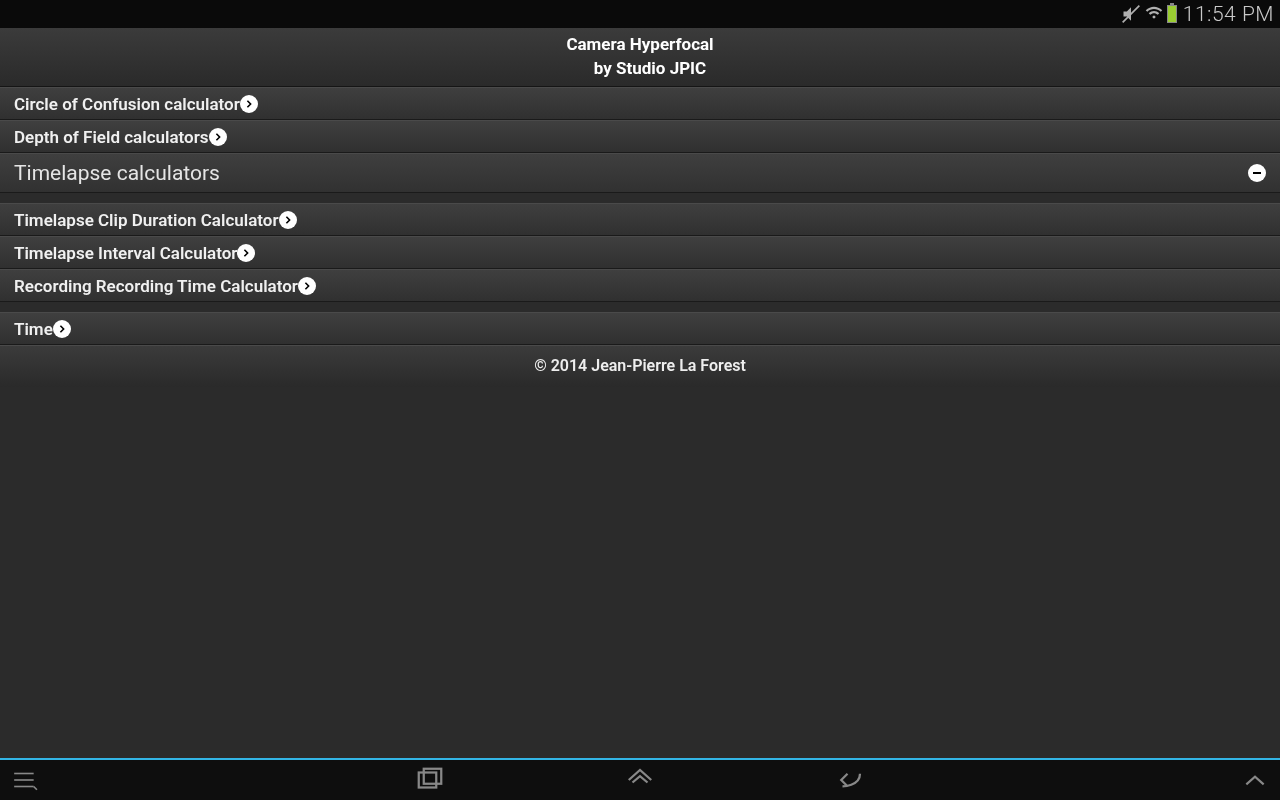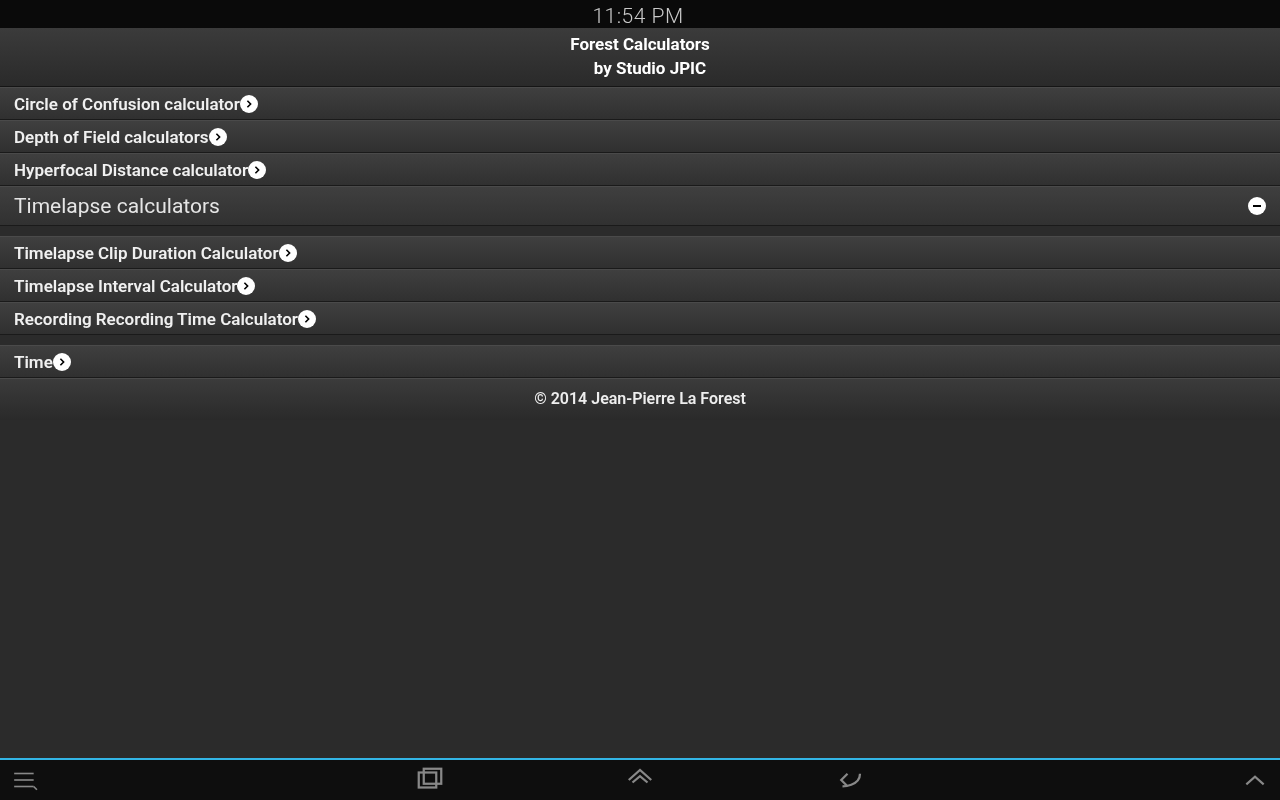--- a/index.html
+++ b/index.html
@@ -17,21 +17,20 @@
       height: 28px;
       background: #0a0a0a;
       display: flex;
       justify-content: flex-end;
       align-items: center;
       padding-right: 6px;
       font-size: 21px;
       font-weight: 300;
       color: #b0b0b0;
       gap: 4px;
-      flex-direction: column;
     }
     .status-bar .clock { color: #c9c9c9; margin-left: 2px; letter-spacing: 0.5px; }
     .status-icon { display: inline-flex; align-items: center; }
     .battery {
       width: 10px; height: 18px;
       border: 1px solid #888;
       position: relative;
       background: #9acd32;
     }
     .battery::before {
@@ -161,21 +160,21 @@
       <path d="M12 18c1 0 2-1 2-2s-1-2-2-2-2 1-2 2 1 2 2 2zM5 11l2 2c2.8-2.8 7.2-2.8 10 0l2-2c-3.9-3.9-10.1-3.9-14 0zM1 7l2 2c5-5 13-5 18 0l2-2C16.4.6 7.6.6 1 7z"></path>
     </svg>
   </span>
   <span class="status-icon">
     <div class="battery"></div>
   </span>
   <span class="clock">11:54 PM</span>
 </div>
 
 <div class="app-header">
-  <div class="title">Forest Calculators</div>
+  <div class="title">Camera Hyperfocal</div>
   <div class="subtitle">by Studio JPIC</div>
 </div>
 
 <div class="list">
 
   <div class="list-item">
     <span>Circle of Confusion calculator</span>
     <span class="chevron-circle">
       <svg viewBox="0 0 10 10">
           <path d="M3 1l4 4-4 4" stroke="#000" stroke-width="2" fill="none"></path>
@@ -185,28 +184,20 @@
 
   <div class="list-item">
     <span>Depth of Field calculators</span>
     <span class="chevron-circle">
       <svg viewBox="0 0 10 10">
           <path d="M3 1l4 4-4 4" stroke="#000" stroke-width="2" fill="none"></path>
         </svg>
     </span>
   </div>
 
-  <div class="list-item">
-    <span>Hyperfocal Distance calculator</span>
-    <span class="chevron-circle">
-      <svg viewBox="0 0 10 10">
-          <path d="M3 1l4 4-4 4" stroke="#000" stroke-width="2" fill="none"></path>
-        </svg>
-    </span>
-  </div>
 
   <div class="group-label">
     <span>Timelapse calculators</span>
     <span class="minus-circle">
         <span class="bar"></span>
       </span>
   </div>
 
   <div class="spacer"></div>
 

